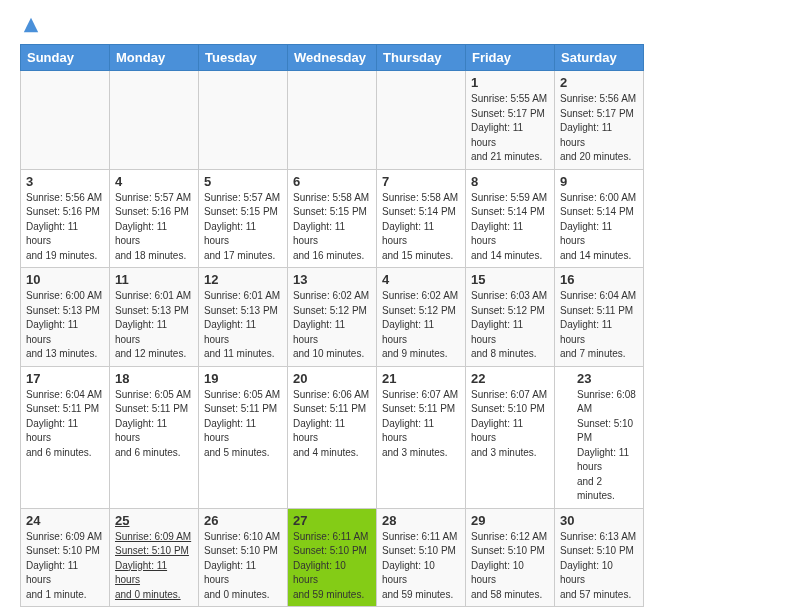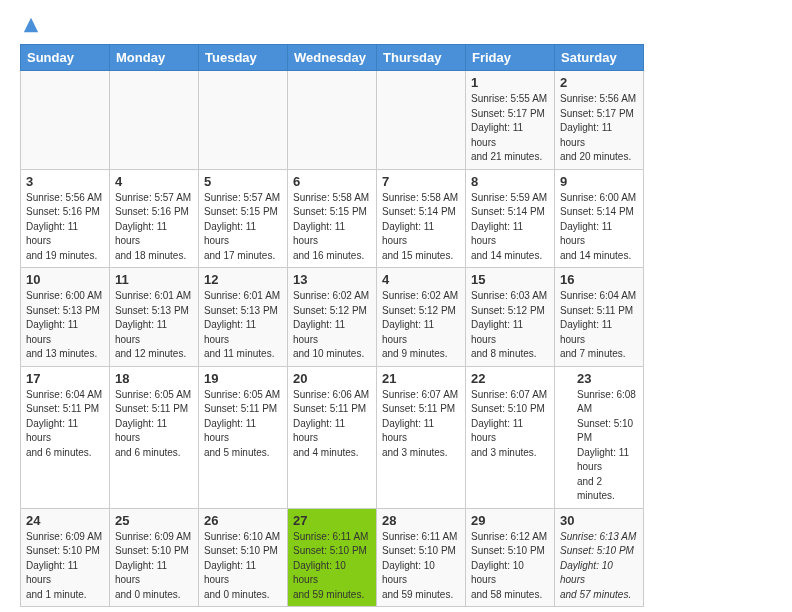--- a/index.html
+++ b/index.html
@@ -305,21 +305,21 @@
           </td>
         </tr>
         <tr>
           <td style="background: rgb(249, 249, 249); margin-top: 47px;">
             <span class="day-number">24</span>
             <div class="day-info" style="white-space: pre-line;">Sunrise: 6:09 AM
 Sunset: 5:10 PM
 Daylight: 11 hours
 and 1 minute.</div>
           </td>
-          <td style="background: rgb(249, 249, 249);">
+          <td style="background: rgb(249, 249, 249); text-decoration: underline;">
             <span class="day-number">25</span>
             <div class="day-info" style="white-space: pre-line;">Sunrise: 6:09 AM
 Sunset: 5:10 PM
 Daylight: 11 hours
 and 0 minutes.</div>
           </td>
           <td style="background: rgb(249, 249, 249);">
             <span class="day-number">26</span>
             <div class="day-info" style="white-space: pre-line;">Sunrise: 6:10 AM
 Sunset: 5:10 PM
@@ -342,21 +342,21 @@
           </td>
           <td style="background: rgb(249, 249, 249);">
             <span class="day-number">29</span>
             <div class="day-info" style="white-space: pre-line;">Sunrise: 6:12 AM
 Sunset: 5:10 PM
 Daylight: 10 hours
 and 58 minutes.</div>
           </td>
           <td style="background: rgb(249, 249, 249);">
             <span class="day-number">30</span>
-            <div class="day-info" style="white-space: pre-line; font-style: italic;">Sunrise: 6:13 AM
+            <div class="day-info" style="white-space: pre-line;">Sunrise: 6:13 AM
 Sunset: 5:10 PM
 Daylight: 10 hours
 and 57 minutes.</div>
           </td>
         </tr>
       </tbody>
   </table>
 </div>
 
 </body></html>

